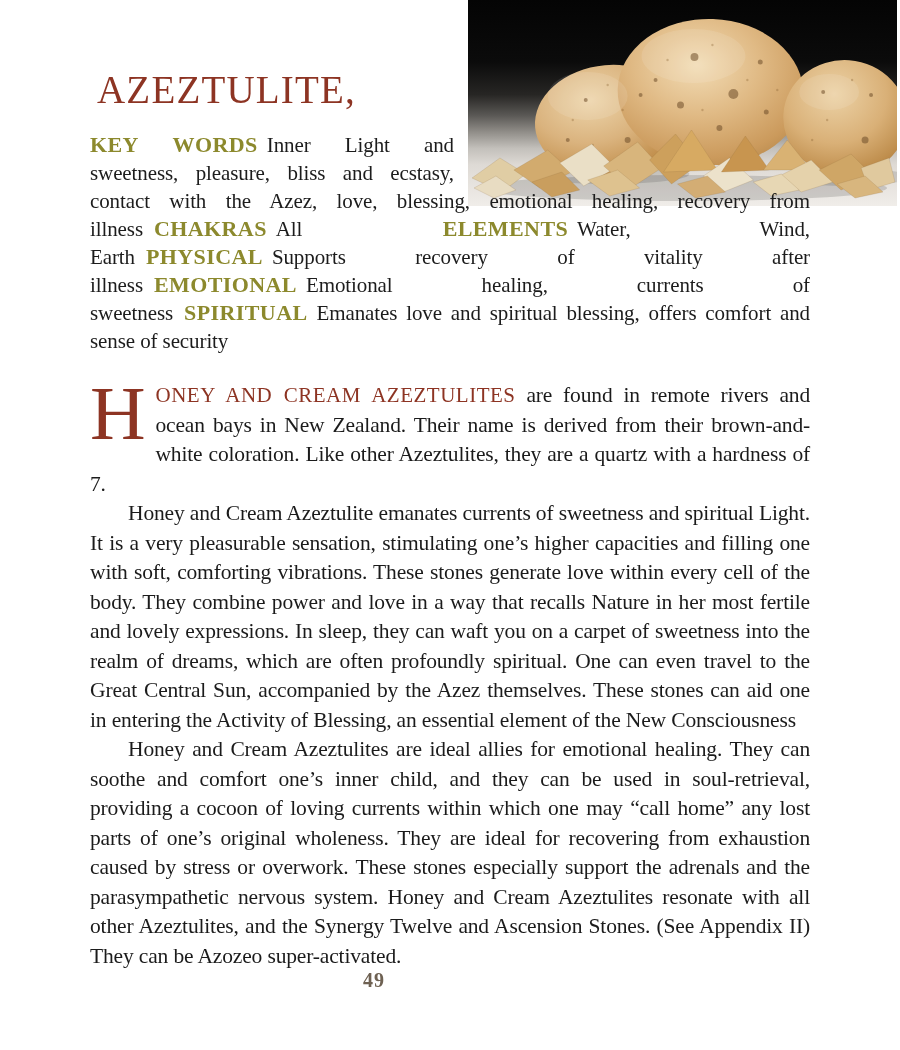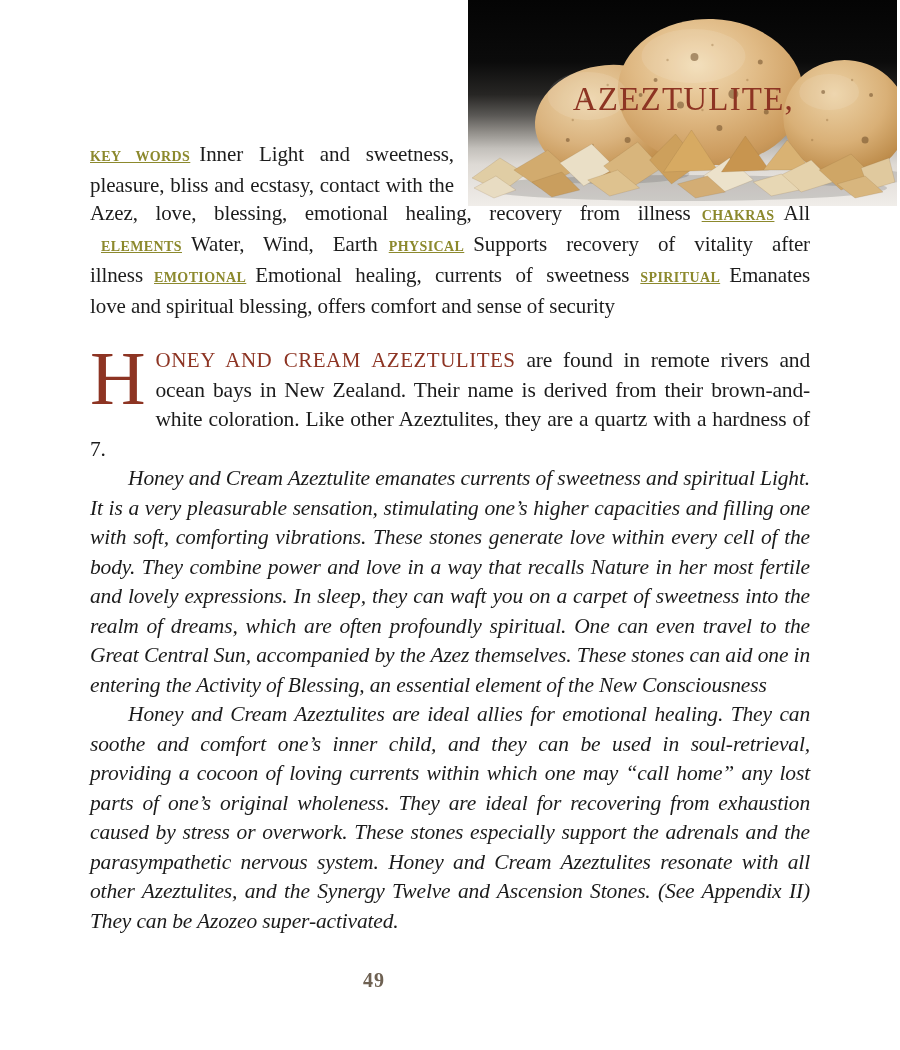--- a/index.html
+++ b/index.html
@@ -11,40 +11,40 @@
   .page{
     position:relative;width:900px;height:1050px;background:#ffffff;
     font-family:"Liberation Serif",serif;overflow:hidden;color:#1b1b1b;
   }
   .photo{
     position:absolute;left:468px;top:0;width:429px;height:206px;
   }
   .photo svg{display:block;width:100%;height:100%;}
   .content{position:absolute;left:90px;top:62px;width:720px;}
   .title{
-    margin:16px;font-weight:400;font-size:33px;line-height:42px;
-    letter-spacing:1.2px;color:var(--title-red);text-align:right;
+    margin:7px;font-weight:400;font-size:39px;line-height:42px;
+    letter-spacing:1.2px;color:var(--title-red);
   }
   .title span{display:block;}
   .keywords{
     margin:20px 0 0 0;font-size:21px;line-height:28px;text-align:justify;
     color:#1c1c1c;letter-spacing:-0.1px;
   }
   .kw-spacer{float:right;width:356px;height:56px;}
   .kw-label{
-    font-weight:700;color:var(--label-olive);font-size:14px;
-    letter-spacing:0.4px;margin-right:9px;white-space:nowrap;text-decoration:underline;
+    font-weight:700;color:var(--label-olive);font-size:22px;
+    letter-spacing:0.4px;margin-right:9px;white-space:nowrap;
   }
   .kw-label.kw-next{margin-left:11px;}
   .article{margin-top:26px;}
   .article p{
     margin:0;font-size:21.5px;line-height:29.5px;text-align:justify;
     letter-spacing:-0.15px;
   }
-  .article p.indent{text-indent:38px;font-style:italic;}
+  .article p.indent{text-indent:38px;}
   .dropcap{
     float:left;color:var(--title-red);font-size:77px;line-height:58px;
     margin:3px 10px 0 0;
   }
   .leadin{
     color:var(--title-red);font-size:21px;letter-spacing:0.5px;
   }
   .pagenum{
     position:absolute;left:0;top:969px;width:748px;text-align:center;
     font-weight:700;font-size:20px;color:var(--page-number);letter-spacing:1px;

